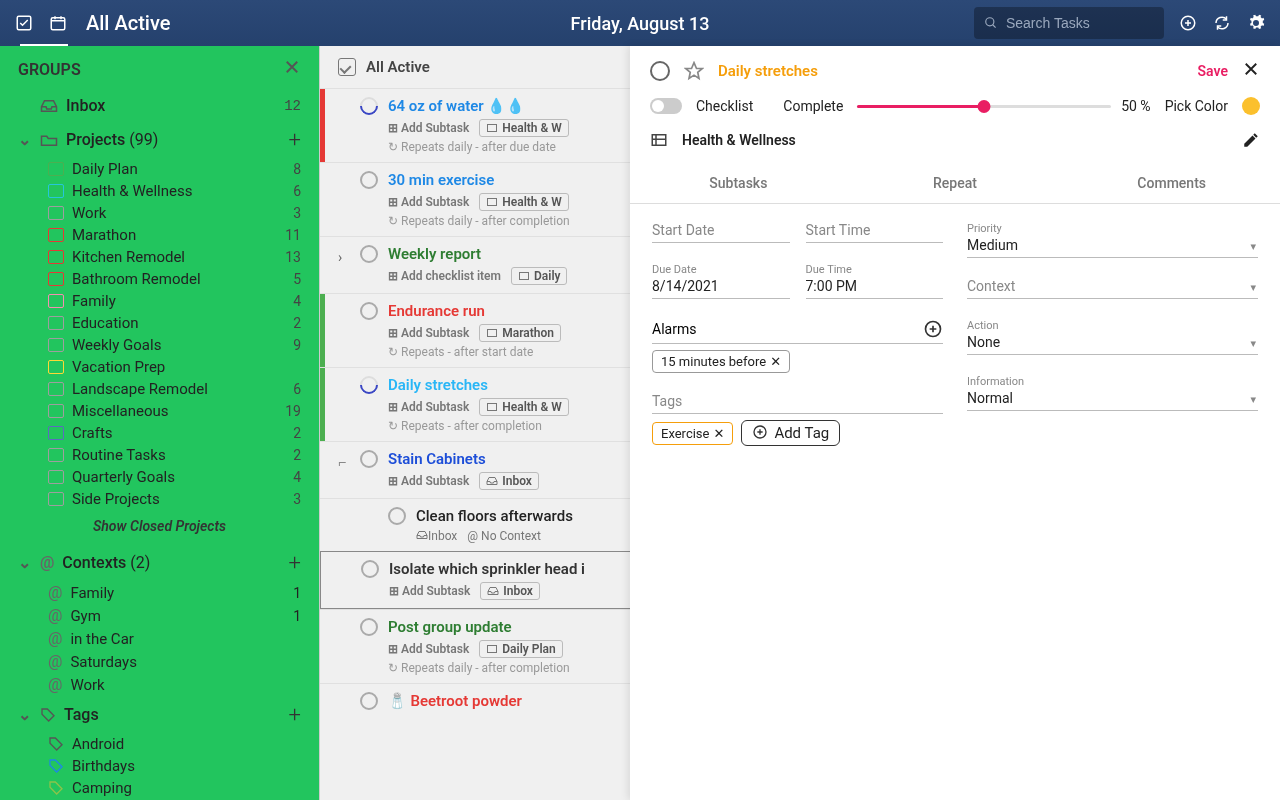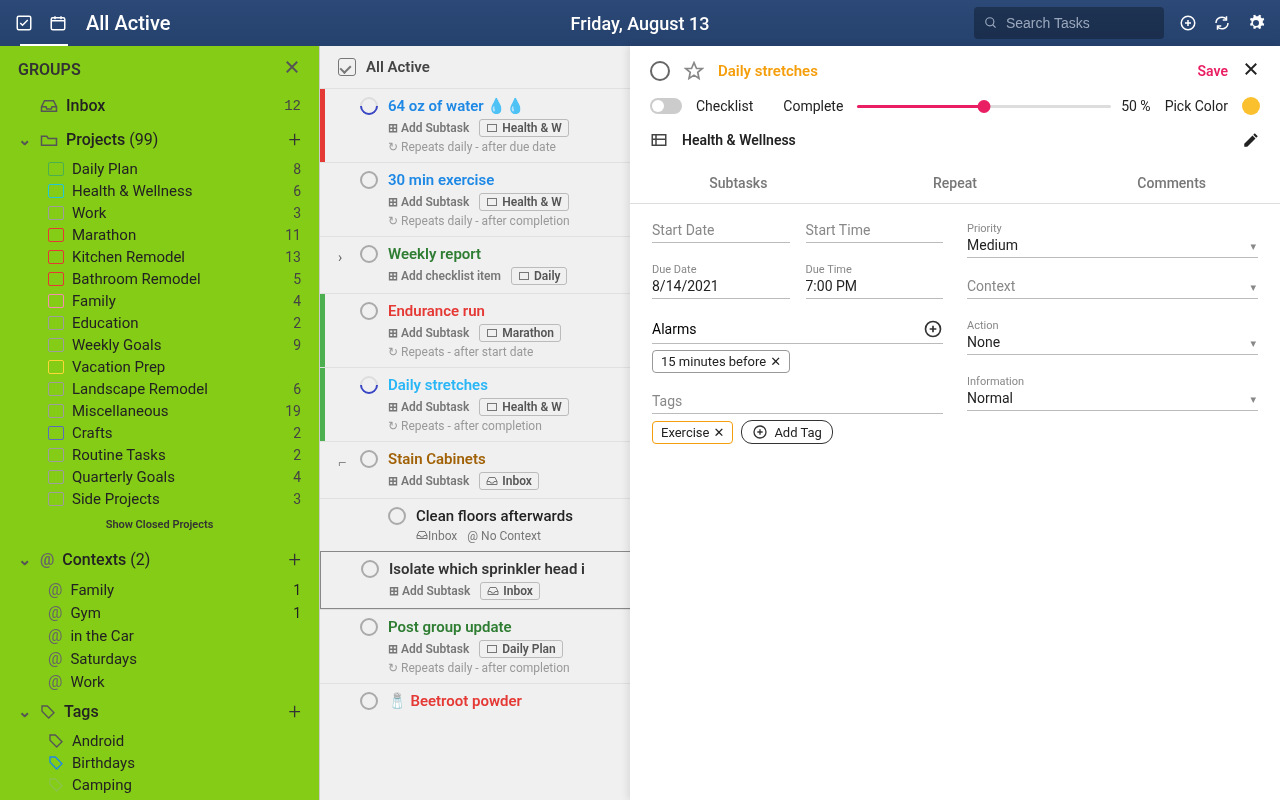--- a/index.html
+++ b/index.html
@@ -8,33 +8,33 @@
 .tb-icons { display: flex; gap: 14px; align-items: center; }
 .tb-icon { width: 20px; height: 20px; display: flex; align-items: center; justify-content: center; cursor: pointer; }
 .tb-title { font-size: 20px; font-weight: 500; margin-left: 4px; }
 .tb-date { position: absolute; left: 50%; transform: translateX(-50%); font-size: 18px; font-weight: 500; }
 .tb-right { margin-left: auto; display: flex; align-items: center; gap: 14px; }
 .search-box { background: rgba(0,0,0,0.3); border-radius: 4px; height: 32px; width: 190px; display: flex; align-items: center; padding: 0 10px; gap: 8px; color: #9aa8bd; }
 .search-box input { background: none; border: none; outline: none; color: #fff; font-size: 14px; width: 100%; }
 .search-box input::placeholder { color: #9aa8bd; }
 .tb-underline { position: absolute; left: 20px; top: 44px; width: 48px; height: 2px; background: #fff; }
 .columns { display: flex; height: calc(800px - 46px); }
-.sidebar { width: 320px; background: #84cc16; border-right: 1px solid #ccc; overflow-y: auto; padding-bottom: 20px; }
+.sidebar { width: 320px; background: #22c55e; border-right: 1px solid #ccc; overflow-y: auto; padding-bottom: 20px; }
 .sb-header { display: flex; align-items: center; justify-content: space-between; padding: 12px 18px 10px 18px; font-weight: 600; font-size: 16px; color: #333; }
 .sb-row { display: flex; align-items: center; padding: 3px 18px; gap: 8px; cursor: pointer; font-size: 15px; }
 .sb-row .chev { width: 14px; color: #555; }
 .sb-row .label { flex: 1; font-weight: 500; }
 .sb-row .count { color: #444; font-weight: 500; font-size: 14px; font-family: Liberation Mono, monospace; }
 .sb-row .add { color: #333; font-size: 22px; font-weight: 300; }
 .sb-row.top { font-weight: 600; font-size: 16px; padding: 6px 18px; }
 .sb-sub { padding-left: 48px; padding-right: 18px; }
 .sb-sub .sb-item { display: flex; align-items: center; padding: 2px 0; gap: 8px; cursor: pointer; }
 .sb-item .label { flex: 1; font-size: 15px; }
 .sb-item .count { color: #444; font-size: 14px; }
-.show-closed { text-align: center; font-weight: 600; font-size: 11px; padding: 8px 0 10px 0; cursor: pointer; color: #333; }
+.show-closed { text-align: center; font-weight: 600; font-size: 14px; padding: 8px 0 10px 0; cursor: pointer; color: #333; font-style: italic; }
 .tasklist { flex: 1; background: #f0f0f0; border-right: 1px solid #ccc; overflow-y: auto; position: relative; }
 .tl-header { display: flex; align-items: center; gap: 10px; padding: 12px 18px; font-size: 15px; font-weight: 600; color: #444; }
 .tl-chk { width: 18px; height: 18px; border: 1.5px solid #777; border-radius: 3px; position: relative; }
 .tl-chk::after { content: ""; position: absolute; left: 3px; top: 4px; width: 5px; height: 8px; border-right: 2px solid #777; border-bottom: 2px solid #777; transform: rotate(45deg); }
 .task { border-top: 1px solid #e0e0e0; padding: 8px 12px 8px 40px; position: relative; background: #f0f0f0; }
 .task.selected { background: #f0f0f0; border: 1px solid #888; border-left: 1px solid #888; }
 .task .bar { position: absolute; left: 0; top: 0; bottom: 0; width: 5px; }
 .task .row1 { display: flex; align-items: center; gap: 10px; }
 .task .circle { width: 18px; height: 18px; border: 2.5px solid #aaa; border-radius: 50%; flex-shrink: 0; }
 .task .circle.progress { border: 2.5px solid #3a47c4; border-right-color: #ddd; border-top-color: #ddd; transform: rotate(-45deg); }
@@ -69,21 +69,21 @@
 .dt-tab.active::after { content: ""; position: absolute; left: 20%; right: 20%; bottom: -1px; height: 2px; background: #3949ab; }
 .dt-field { display: flex; flex-direction: column; gap: 2px; border-bottom: 1px solid #bbb; padding-bottom: 2px; }
 .dt-field .flabel { font-size: 11px; color: #888; }
 .dt-field .fval { font-size: 14px; color: #222; min-height: 18px; }
 .dt-field .fval.placeholder { color: #888; }
 .dt-field.sel { position: relative; }
 .dt-field.sel::after { content: "▾"; position: absolute; right: 2px; bottom: 4px; color: #888; font-size: 11px; }
 .alarm-row { display: flex; align-items: center; justify-content: space-between; border-bottom: 1px solid #bbb; padding-bottom: 4px; }
 .chip { display: inline-flex; align-items: center; gap: 4px; border: 1px solid #999; border-radius: 4px; padding: 3px 8px; font-size: 13px; }
 .chip.orange { border-color: #f59e0b; }
-.add-tag { display: inline-flex; align-items: center; gap: 6px; border: 1.5px solid #333; border-radius: 11px; padding: 3px 10px; font-size: 13px; cursor: pointer; }
+.add-tag { display: inline-flex; align-items: flex-start; gap: 6px; border: 1.5px solid #333; border-radius: 6px; padding: 3px 10px; font-size: 15px; cursor: pointer; }
 .icon-svg { width: 18px; height: 18px; }
 .proj-icon { width: 16px; height: 14px; border: 1.5px solid; border-radius: 2px; position: relative; }
 .at-icon::before { content: "@"; font-size: 16px; color: #666; }
 .tag-icon { width: 16px; height: 16px; }
 .ctx-item { display: flex; align-items: center; padding: 2px 0; gap: 8px; cursor: pointer; }
 </style>
 </head>
 <body>
 
 <div class="topbar">
@@ -378,21 +378,21 @@
             <span class="pill"><svg width="12" height="10" viewBox="0 0 24 20" fill="none" stroke="#777" stroke-width="2">
                 <rect x="3" y="3" width="18" height="14"></rect>
               </svg>Health &amp; W</span>
           </div>
           <div class="repeat">↻ Repeats - after completion</div>
         </div>
         <div class="task">
           <span style="position:absolute;left:18px;top:12px;color:#888">⌐</span>
           <div class="row1">
             <span class="circle"></span>
-            <span class="title" style="color:#a16207">Stain Cabinets</span>
+            <span class="title" style="color:#1d4ed8">Stain Cabinets</span>
           </div>
           <div class="meta">
             <span class="lnk">⊞ Add Subtask</span>
             <span class="pill"><svg width="12" height="10" viewBox="0 0 24 18" fill="none" stroke="#777" stroke-width="2">
                 <path d="M2 10l4-8h12l4 8v6H2zM2 10h6l1 3h6l1-3h6"></path>
               </svg>Inbox</span>
           </div>
         </div>
         <div class="subtask">
           <div class="row1">

